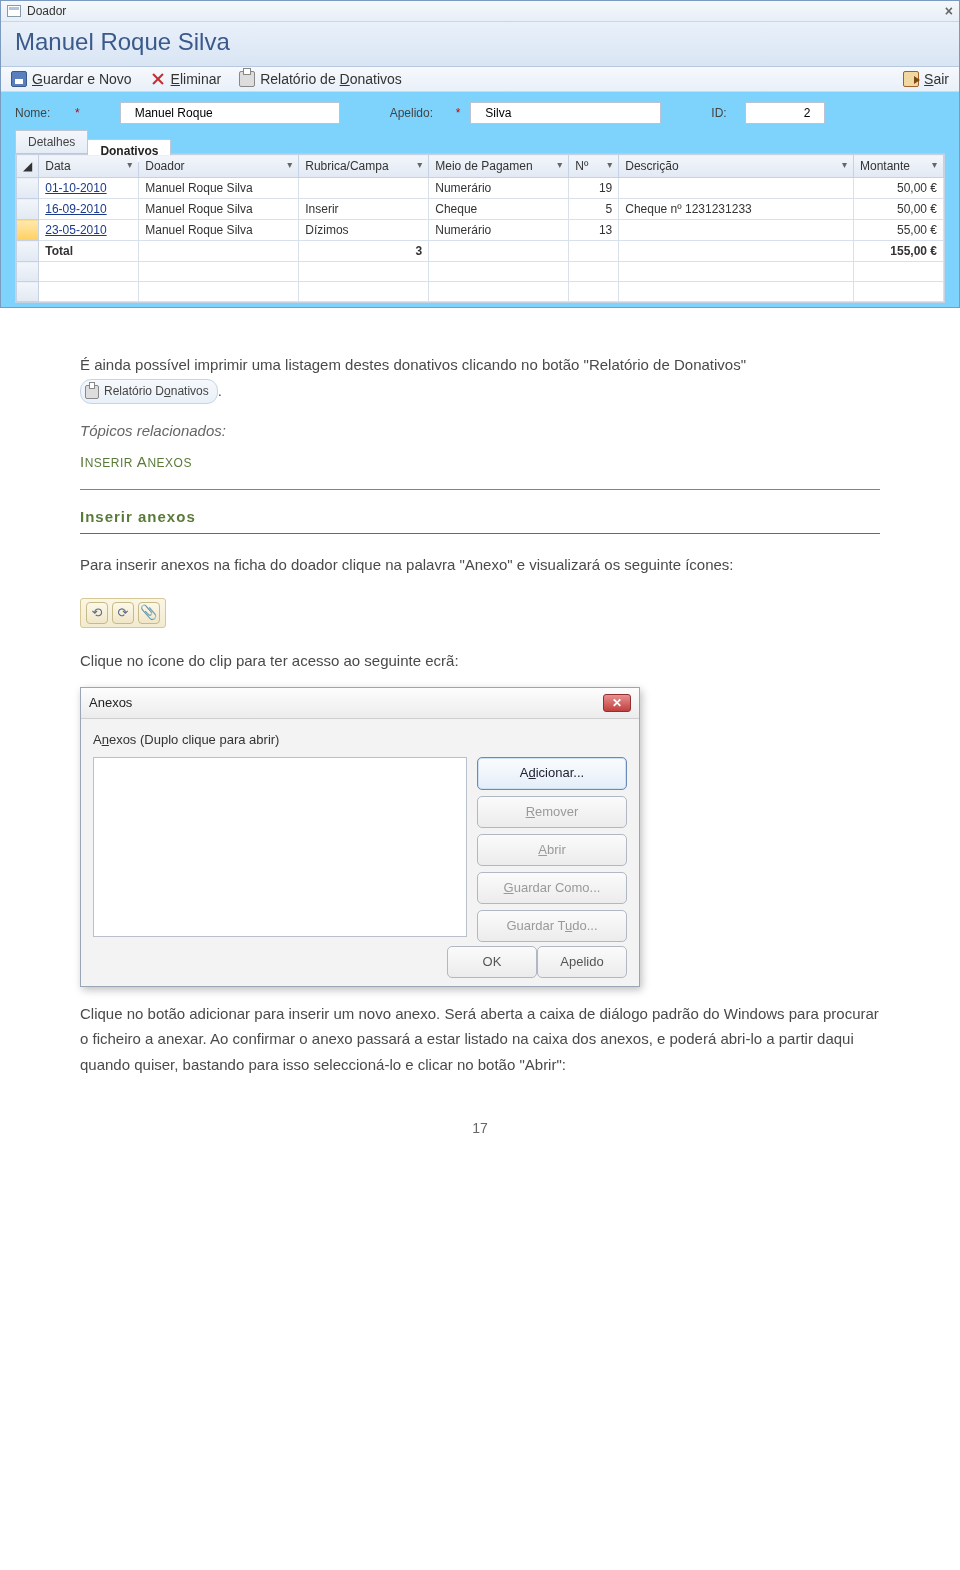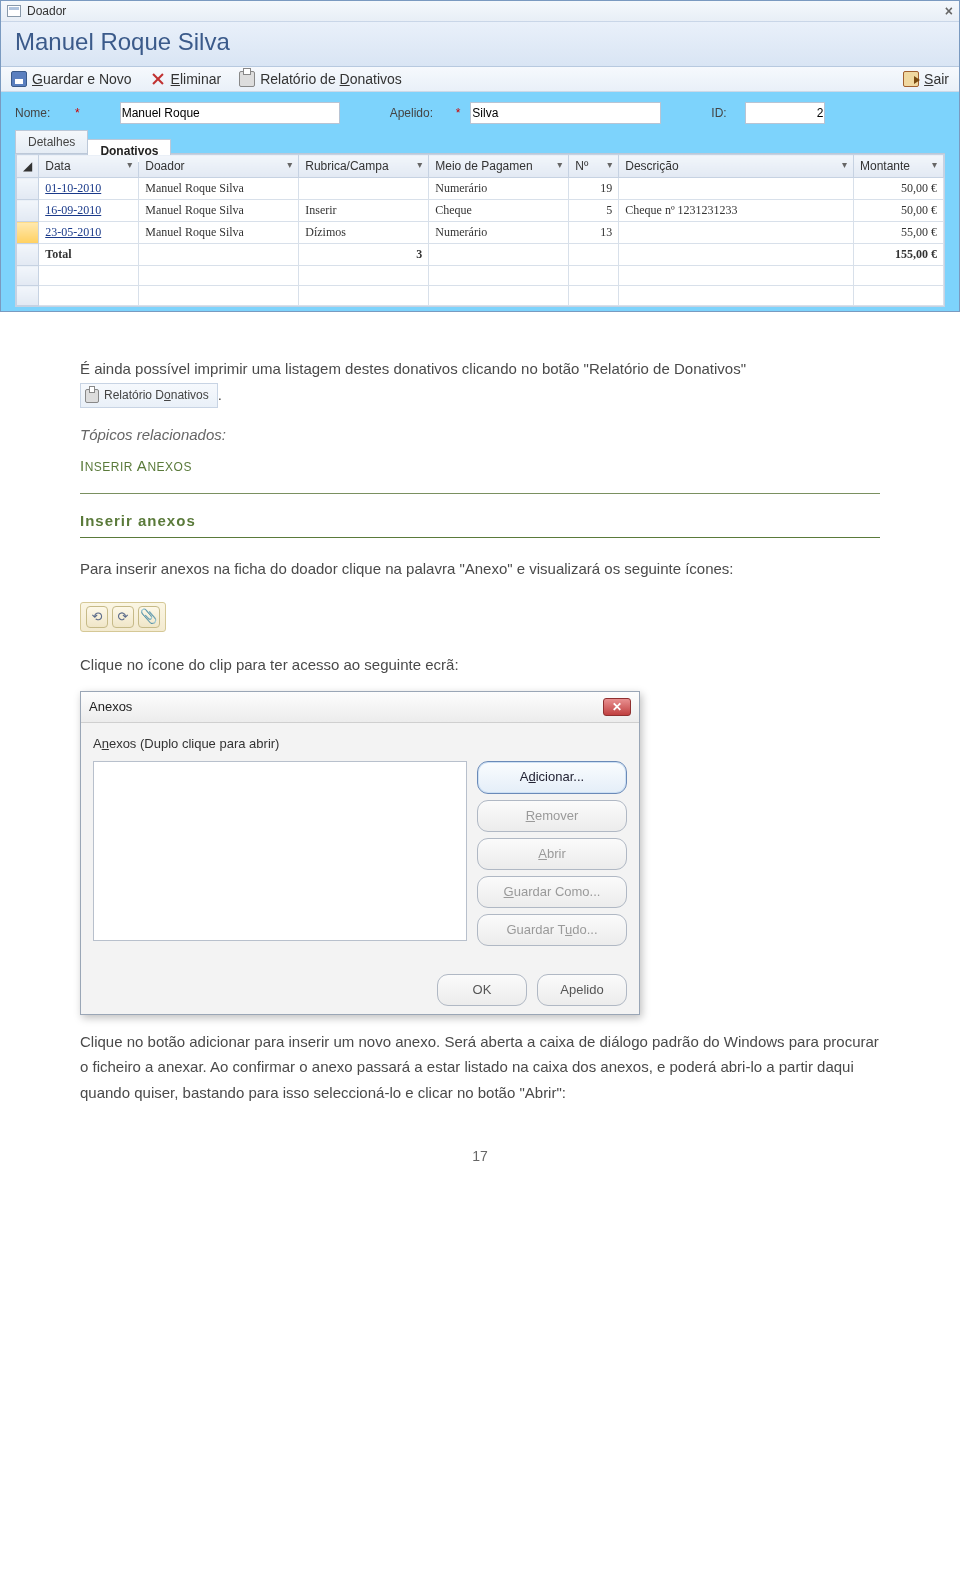--- a/index.html
+++ b/index.html
@@ -75,21 +75,21 @@
     background: #7dd3fc;
     font-size: 12px;
     color:#444;
   }
   .form-row { display:flex; align-items:center; gap:10px; margin-bottom:6px;}
   .form-row label { display:inline-block; }
   .req { color:#c00; }
   .tfield {
     border:1px solid #b8c4d4;
     background:#fff;
-    padding:3px 1px;
+    padding:3px 14px;
     font-size:12px;
     height:22px;
   }
   .tabstrip { display:flex; gap:0; margin-top:6px; border-bottom:1px solid #bcc8d8; font-size:12px;}
   .tabstrip .tab {
     padding:4px 12px;
     border:1px solid #bcc8d8;
     border-bottom:none;
     background:linear-gradient(#f4f7fb,#e5ecf5);
     margin-right:-1px;
@@ -109,42 +109,41 @@
     color:#333;
     text-align:left;
     position:relative;
   }
   table.grid th .dd { float:right; color:#666; font-size:10px;}
   table.grid td {
     border:1px solid #d8e0ea;
     padding:3px 6px;
     background:#fff;
     height:20px;
-    font-family:Liberation Serif, serif;
   }
   table.grid td.rowhdr {
     width:18px; background:linear-gradient(#f2f6fb,#e2e9f3);
     border:1px solid #c6d2e2;
   }
   table.grid td.rowhdr.sel { background:linear-gradient(#ffe9b0,#ffd060);}
   .linkcell { color:#1a3a8a; text-decoration:underline;}
   .num { text-align:right; }
   .totalrow td { font-weight:bold; }
   
   
   .content { padding: 30px 80px 0 80px; font-size:15px; line-height:1.7; color:#4a4a4a;}
   .content p { margin: 14px 0; }
   .inline-btn-rel {
     display:inline-flex; align-items:center; gap:5px;
     border:1px solid #c8d4e4;
     background:linear-gradient(#f6f9fd,#e9f0f8);
     padding:1px 8px 1px 4px;
     font-size:12px;
     color:#444;
-    border-radius:0;
+    border-radius:11px;
     vertical-align:middle;
   }
   .topicos-hdr { font-style: italic; color:#666;}
   .link-anexos { color:#5a7a3a; font-variant:small-caps; letter-spacing:0.5px; text-decoration:none;}
   .section-title {
     color:#5a7a3a;
     font-weight:bold;
     letter-spacing:1px;
     border-bottom:1px solid #5a7a3a;
     padding:6px 0 4px 0;
@@ -208,32 +207,32 @@
     background:#fff;
     border:1px solid #b8c0cc;
   }
   .dlg-btns { width:150px; display:flex; flex-direction:column; gap:6px;}
   .dbtn {
     border:1px solid #b0b8c4;
     background:linear-gradient(#fbfbfb,#ececec);
     padding:4px 8px;
     font-size:13px;
     color:#555;
-    border-radius:11px;
+    border-radius:5px;
     text-align:center;
     cursor:default;
   }
   .dbtn.primary {
     border:1px solid #6a8ab8;
     background:linear-gradient(#fafcfe,#e4eef8);
     color:#223;
     box-shadow:inset 0 0 0 1px #cde0f4;
   }
   .dbtn.disabled { color:#9a9a9a; }
-  .dlg-footer { display:flex; justify-content:flex-end; gap:10px; margin-top:28px;}
+  .dlg-footer { display:flex; justify-content:flex-end; gap:0; margin-top:4px;}
   .dlg-footer .dbtn { width:90px;}
   
   .page-num { text-align:center; color:#666; font-size:14px; margin-top:40px;}
 </style>
 </head>
 <body>
 
 <div class="page">
 
   <div class="app-window">

